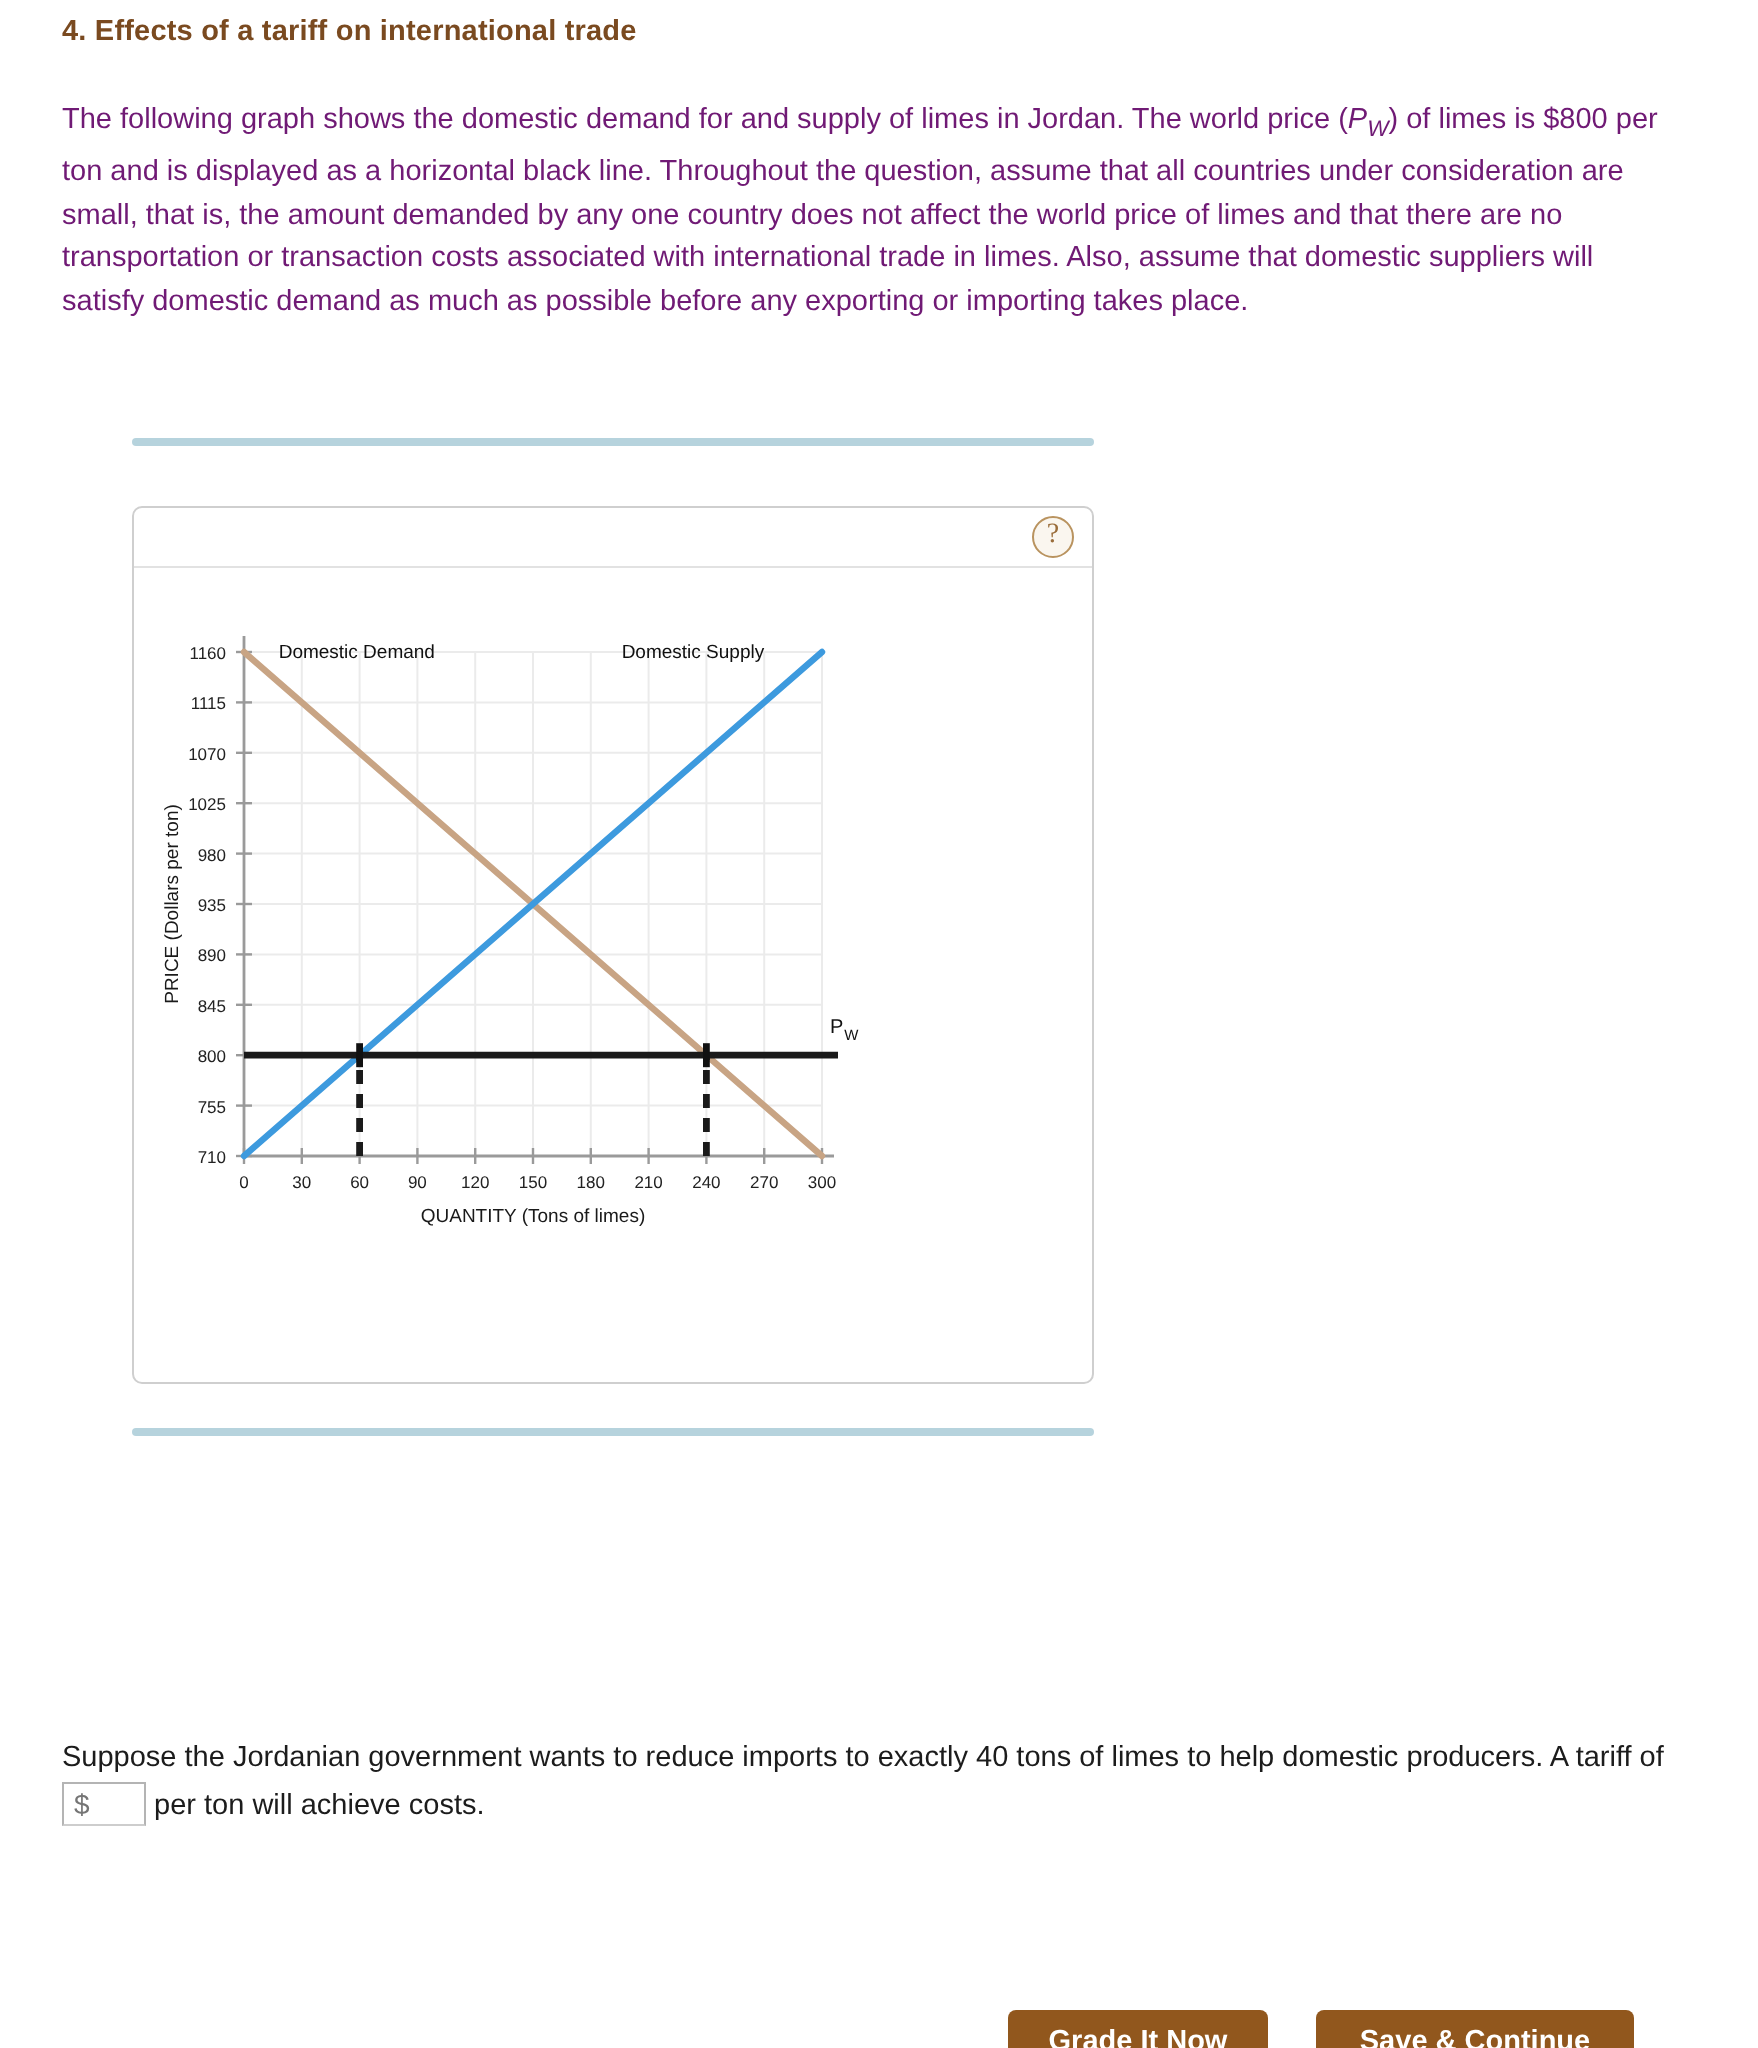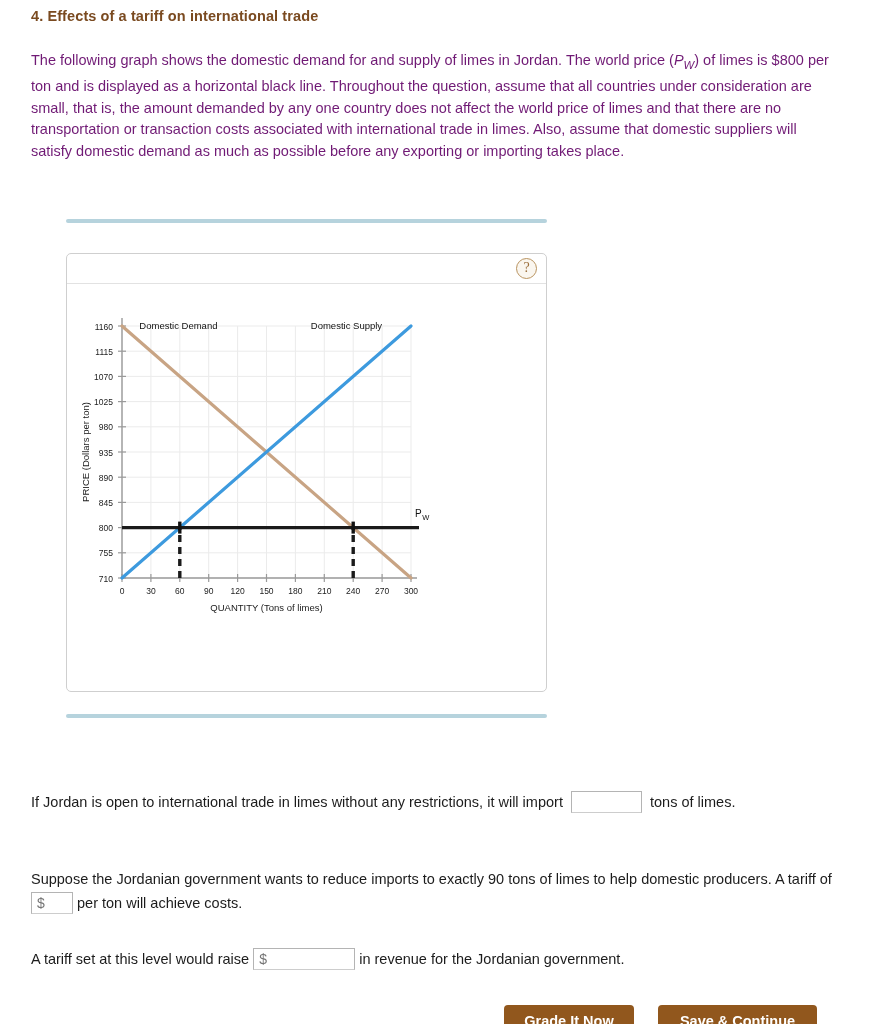--- a/index.html
+++ b/index.html
@@ -264,22 +264,20 @@
             <text x="72.34" y="45" text-anchor="start" font-family="&quot;Liberation Sans&quot;, sans-serif" font-size="9.5" fill="#111">Domestic Demand</text>
             <text x="243.81333333333333" y="45" text-anchor="start" font-family="&quot;Liberation Sans&quot;, sans-serif" font-size="9.5" fill="#111">Domestic Supply</text>
             <text x="348" y="232.6" text-anchor="start" font-family="&quot;Liberation Sans&quot;, sans-serif" font-size="10" fill="#111">P<tspan dx="0.5" dy="3.5" font-size="7.5">W</tspan></text>
           </g>
       </svg>
     </div>
   </div>
 
   <div class="divider bottom"></div>
 
-  <div class="qblock q1"><span>If Jordan is open to international trade in limes without any restrictions, it will import</span>&nbsp;&nbsp;<input class="inp w-tons" type="text" placeholder="" style="">&nbsp;&nbsp;<span>tons of limes.</span></div>
-
-  <div class="qblock q2"><span>Suppose the Jordanian government wants to reduce imports to exactly 90 tons of limes to help domestic producers. A tariff of</span>&nbsp;<input class="inp w-tariff" type="text" placeholder="$" style="">&nbsp;<span>per ton will achieve costs.</span></div>
-
-  <div class="qblock q3"><span>A tariff set at this level would raise</span>&nbsp;<input class="inp w-rev" type="text" placeholder="$" style="">&nbsp;<span>in revenue for the Jordanian government.</span></div>
+
+  <div class="qblock q2"><span>Suppose the Jordanian government wants to reduce imports to exactly 40 tons of limes to help domestic producers. A tariff of</span>&nbsp;<input class="inp w-tariff" type="text" placeholder="$" style="">&nbsp;<span>per ton will achieve costs.</span></div>
+
 
   <button class="btn btn-grade">Grade It Now</button>
   <button class="btn btn-save">Save &amp; Continue</button>
 
 </div>
 
 </body></html>

